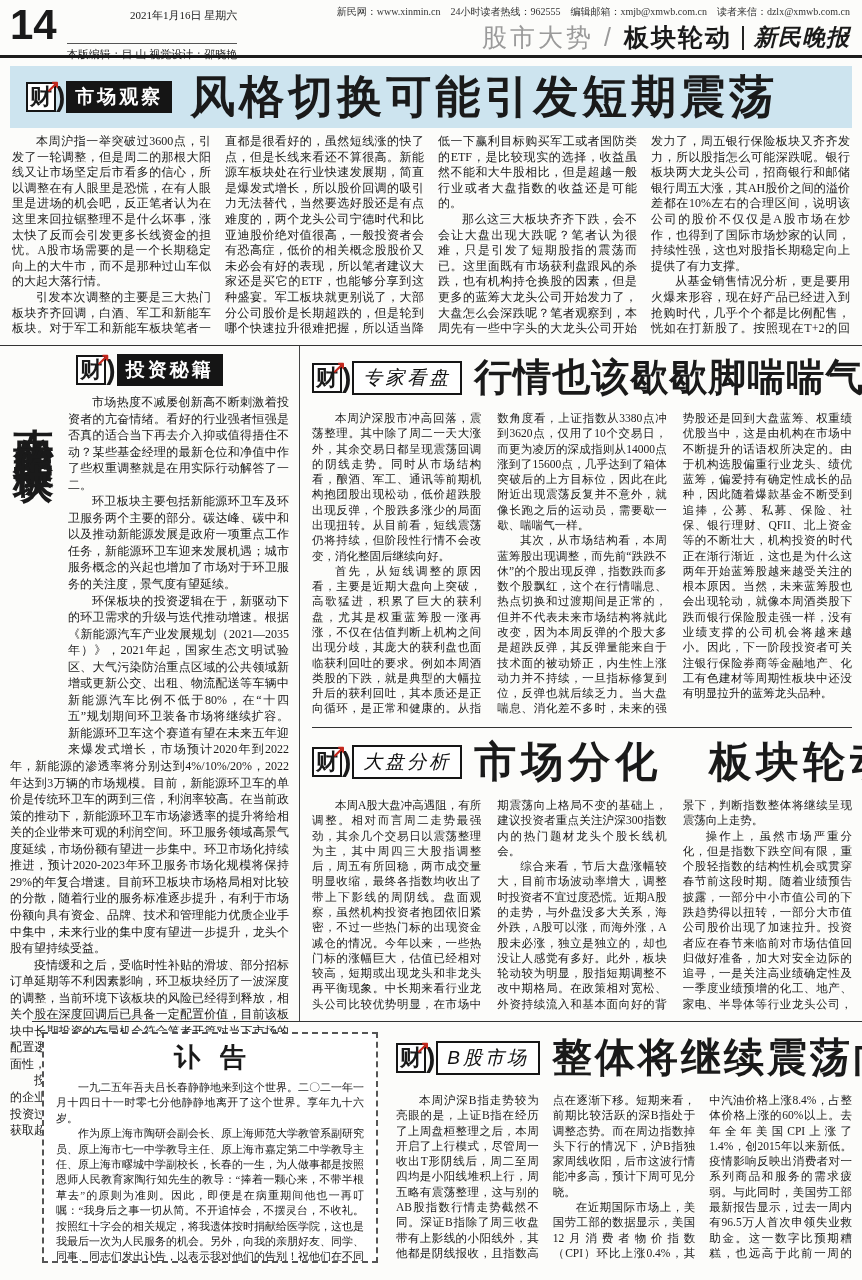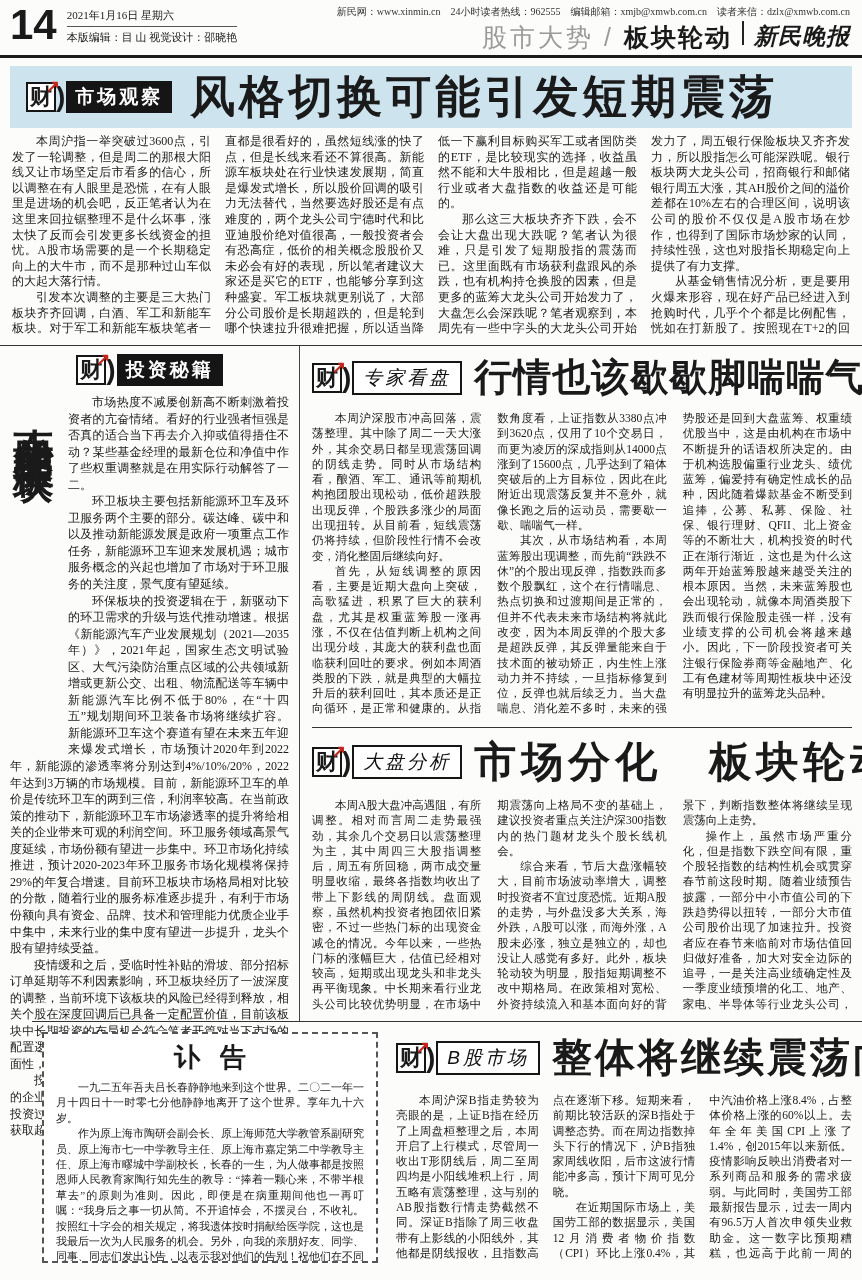--- a/index.html
+++ b/index.html
@@ -7,24 +7,24 @@
   body { background:#e8e8e4; }
   .page { width:862px; height:1280px; background:#fcfcfa; color:#1a1a1a;
           font-family:"Liberation Serif","DejaVu Serif",serif; overflow:hidden; position:relative; }
 
   
   .header { display:flex; justify-content:space-between; align-items:flex-start;
             padding:5px 12px 2px 10px; height:58px; border-bottom:3px solid #1c1c1c; }
   .header-left { display:flex; gap:10px; }
   .pagenum { font-family:"Liberation Sans",sans-serif; font-size:42px; font-weight:bold; line-height:.95; }
   .edit-block { font-size:11px; padding-top:3px; white-space:nowrap; }
-  .edit-block .row1 { padding-bottom:3px; border-bottom:1px solid #555; margin-bottom:3px; }
+  .edit-block .row1 { padding-bottom:20px; border-bottom:1px solid #555; margin-bottom:3px;text-align:right; }
   .header-right { text-align:right; }
   .contacts { font-size:10px; color:#333; margin-bottom:2px; white-space:nowrap; }
-  .section-line { display:flex; justify-content:flex-end; gap:10px; }
+  .section-line { display:flex; align-items:center; justify-content:flex-end; gap:10px; }
   .section-light { font-family:"Liberation Sans",sans-serif; font-size:25px; color:#9a9a9a; letter-spacing:3px; }
   .section-bold  { font-family:"Liberation Sans",sans-serif; font-size:25px; font-weight:bold; letter-spacing:2px; }
   .divider-v { border-left:2px solid #222; height:24px; }
   .masthead { font-size:23px; font-weight:900; letter-spacing:1px; font-style:italic; }
 
   
   .badge { display:inline-flex; align-items:center; flex:none; }
   .cai-box { width:30px; height:30px; border:2px solid #151515; background:#fff;
              font-family:"Liberation Sans",sans-serif; font-weight:bold; font-size:22px;
              line-height:26px; text-align:center; position:relative; flex:none; }

